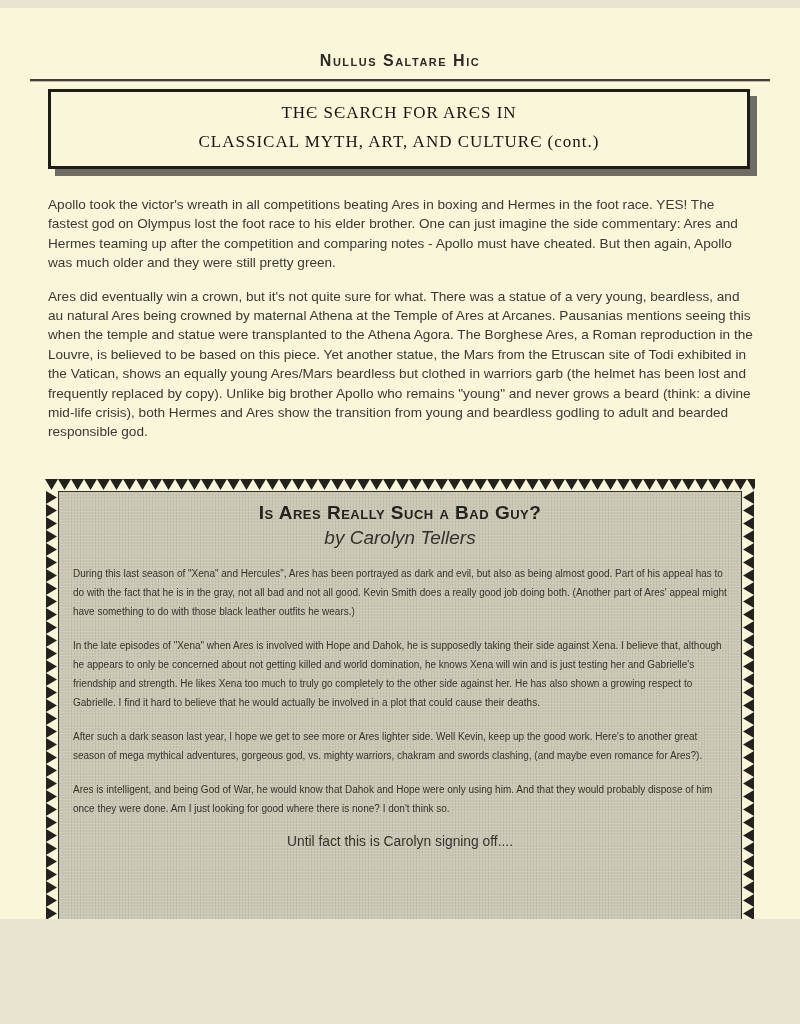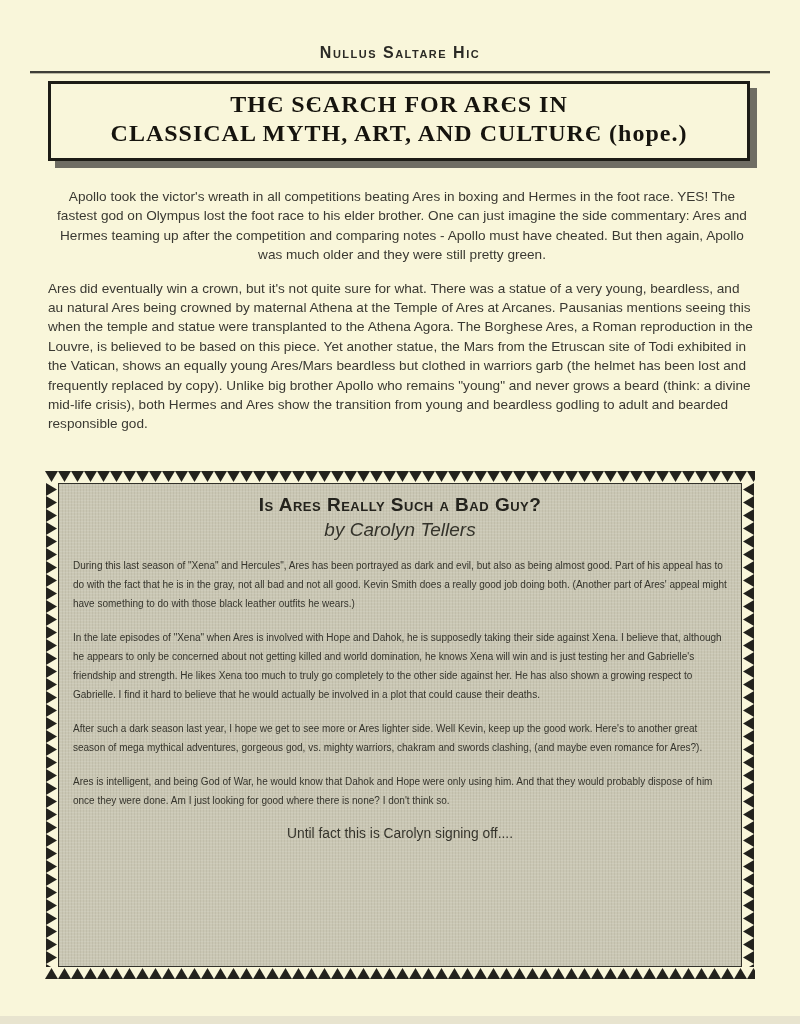--- a/index.html
+++ b/index.html
@@ -3,22 +3,22 @@
 <meta charset="utf-8">
 <style>
   html,body{margin:0;padding:0;}
   body{
     background:#e8e4cf;
     font-family:"Liberation Sans", sans-serif;
   }
   .page{
     position:relative;
     width:800px;
-    height:1016px;
-    margin:0 auto;
+    height:911px;
+    margin:8px auto;
     background:#f9f6da;
     overflow:hidden;
     color:#34332d;
   }
   
   .masthead{
     margin-top:44px;
     text-align:center;
     font-variant:small-caps;
     font-weight:bold;
@@ -36,41 +36,41 @@
   .title-box{
     margin:8px 50px 0 48px;
     border:3px solid #1d1c16;
     background:#f9f6da;
     box-shadow:7px 7px 0 0 #6f6d63;
     text-align:center;
     padding:6px 8px 10px 8px;
   }
   .title-line{
     font-family:"Liberation Serif", serif;
-    font-weight:bold;
-    font-size:24px;
+    font-weight:normal;
+    font-size:17px;
     line-height:29px;
     letter-spacing:1px;
     color:#16140e;
   }
   .continued{
     margin:22px 0 0 48px;
     font-family:"Liberation Serif", serif;
     font-style:italic;
     font-size:12.5px;
     color:#3a392f;
   }
   
   .body-par{
     margin:0 44px 0 48px;
     font-size:13.6px;
     line-height:19.4px;
     color:#3a3932;
   }
-  .body-par.first{margin-top:26px;text-align:center;}
+  .body-par.first{margin-top:26px;}
   .body-par + .body-par{margin-top:14px;}
   
   .inset{
     position:relative;
     margin:36px 45px 0 45px;
     height:510px;
     box-sizing:border-box;
   }
   .zz{position:absolute;display:block;}
   .zz-top{top:0;left:0;width:100%;height:13px;}
@@ -121,21 +121,21 @@
 </head>
 <body>
 
 <div class="page">
 
   <div class="masthead">Nullus Saltare Hic</div>
   <hr class="masthead-rule">
 
   <div class="title-box">
     <div class="title-line">THЄ SЄARCH FOR ARЄS IN</div>
-    <div class="title-line">CLASSICAL MYTH, ART, AND CULTURЄ (hope.)</div>
+    <div class="title-line">CLASSICAL MYTH, ART, AND CULTURЄ (cont.)</div>
   </div>
 
 
   <p class="body-par first">Apollo took the victor's wreath in all competitions beating Ares in boxing and Hermes in the foot race. YES! The fastest god on Olympus lost the foot race to his elder brother. One can just imagine the side commentary: Ares and Hermes teaming up after the competition and comparing notes - Apollo must have cheated. But then again, Apollo was much older and they were still pretty green.</p>
   <p class="body-par">Ares did eventually win a crown, but it's not quite sure for what. There was a statue of a very young, beardless, and au natural Ares being crowned by maternal Athena at the Temple of Ares at Arcanes. Pausanias mentions seeing this when the temple and statue were transplanted to the Athena Agora. The Borghese Ares, a Roman reproduction in the Louvre, is believed to be based on this piece. Yet another statue, the Mars from the Etruscan site of Todi exhibited in the Vatican, shows an equally young Ares/Mars beardless but clothed in warriors garb (the helmet has been lost and frequently replaced by copy). Unlike big brother Apollo who remains "young" and never grows a beard (think: a divine mid-life crisis), both Hermes and Ares show the transition from young and beardless godling to adult and bearded responsible god.</p>
 
   <div class="inset">
     <svg class="zz zz-top" preserveAspectRatio="none">
       <defs>
         <pattern id="zzt" width="13" height="13" patternUnits="userSpaceOnUse">

